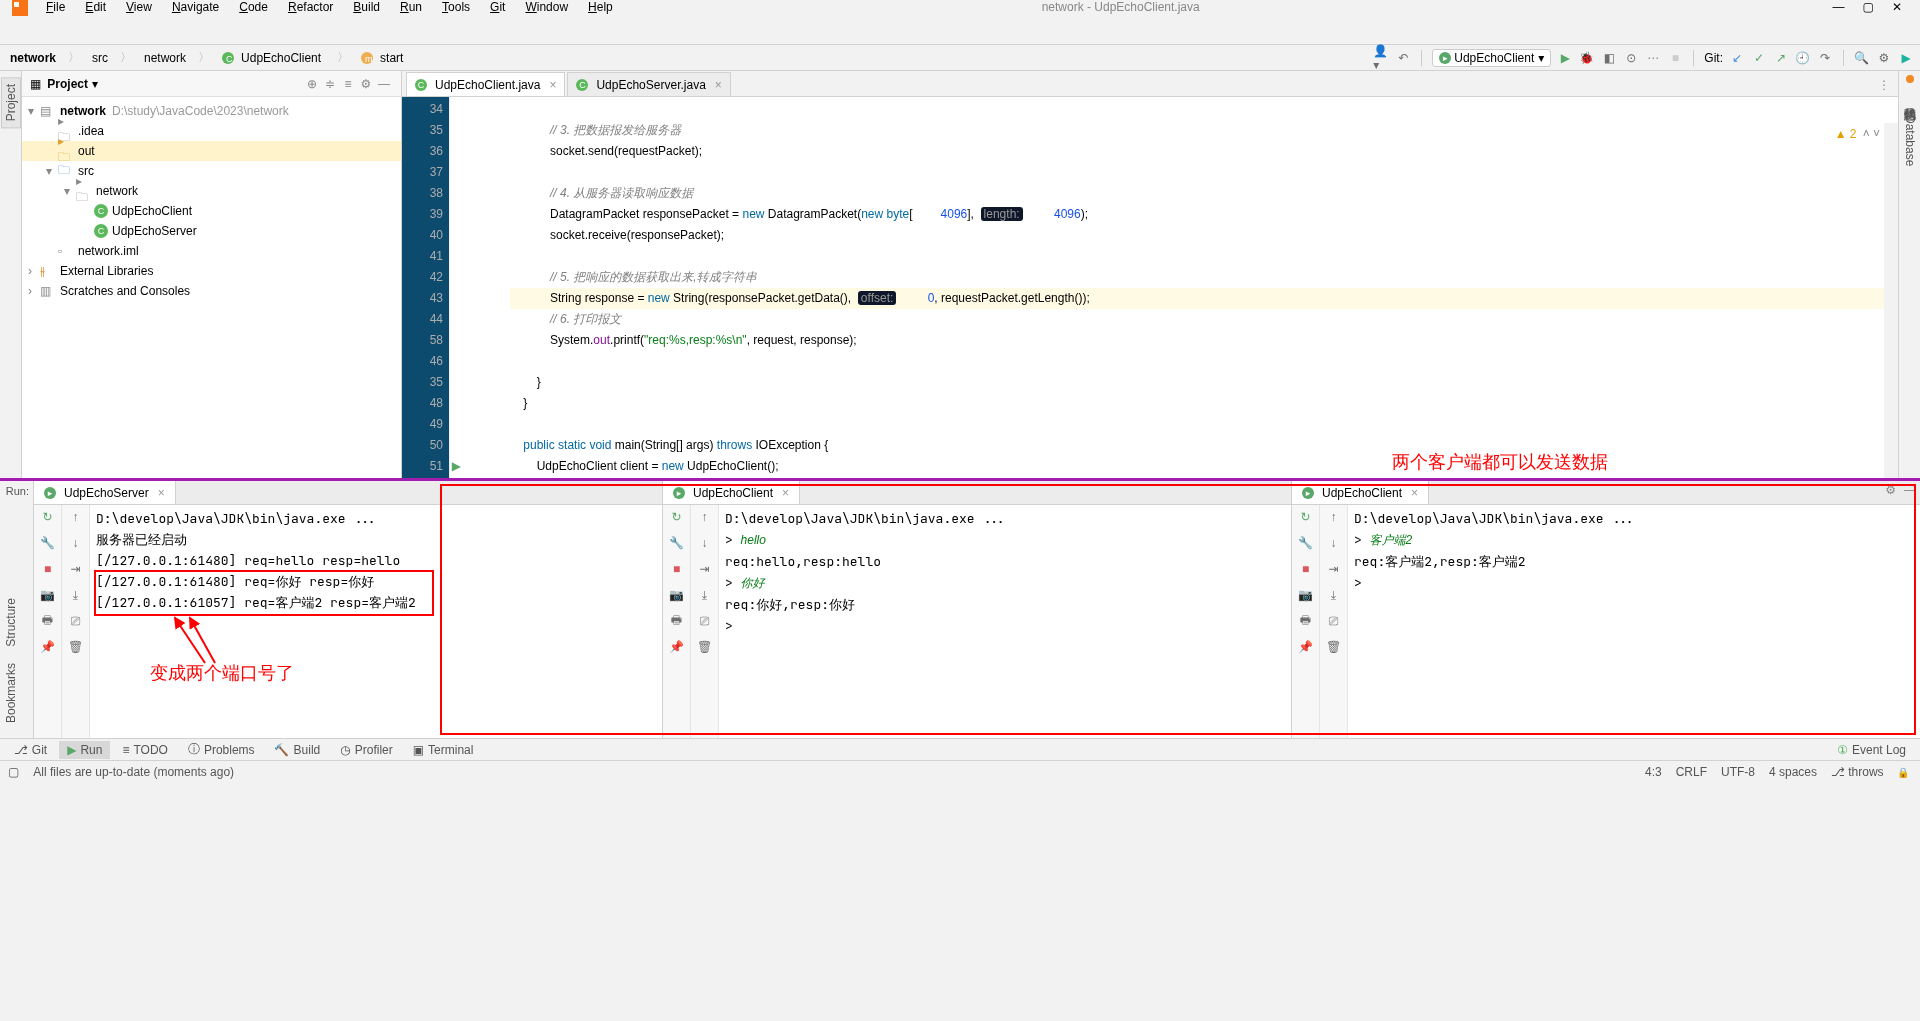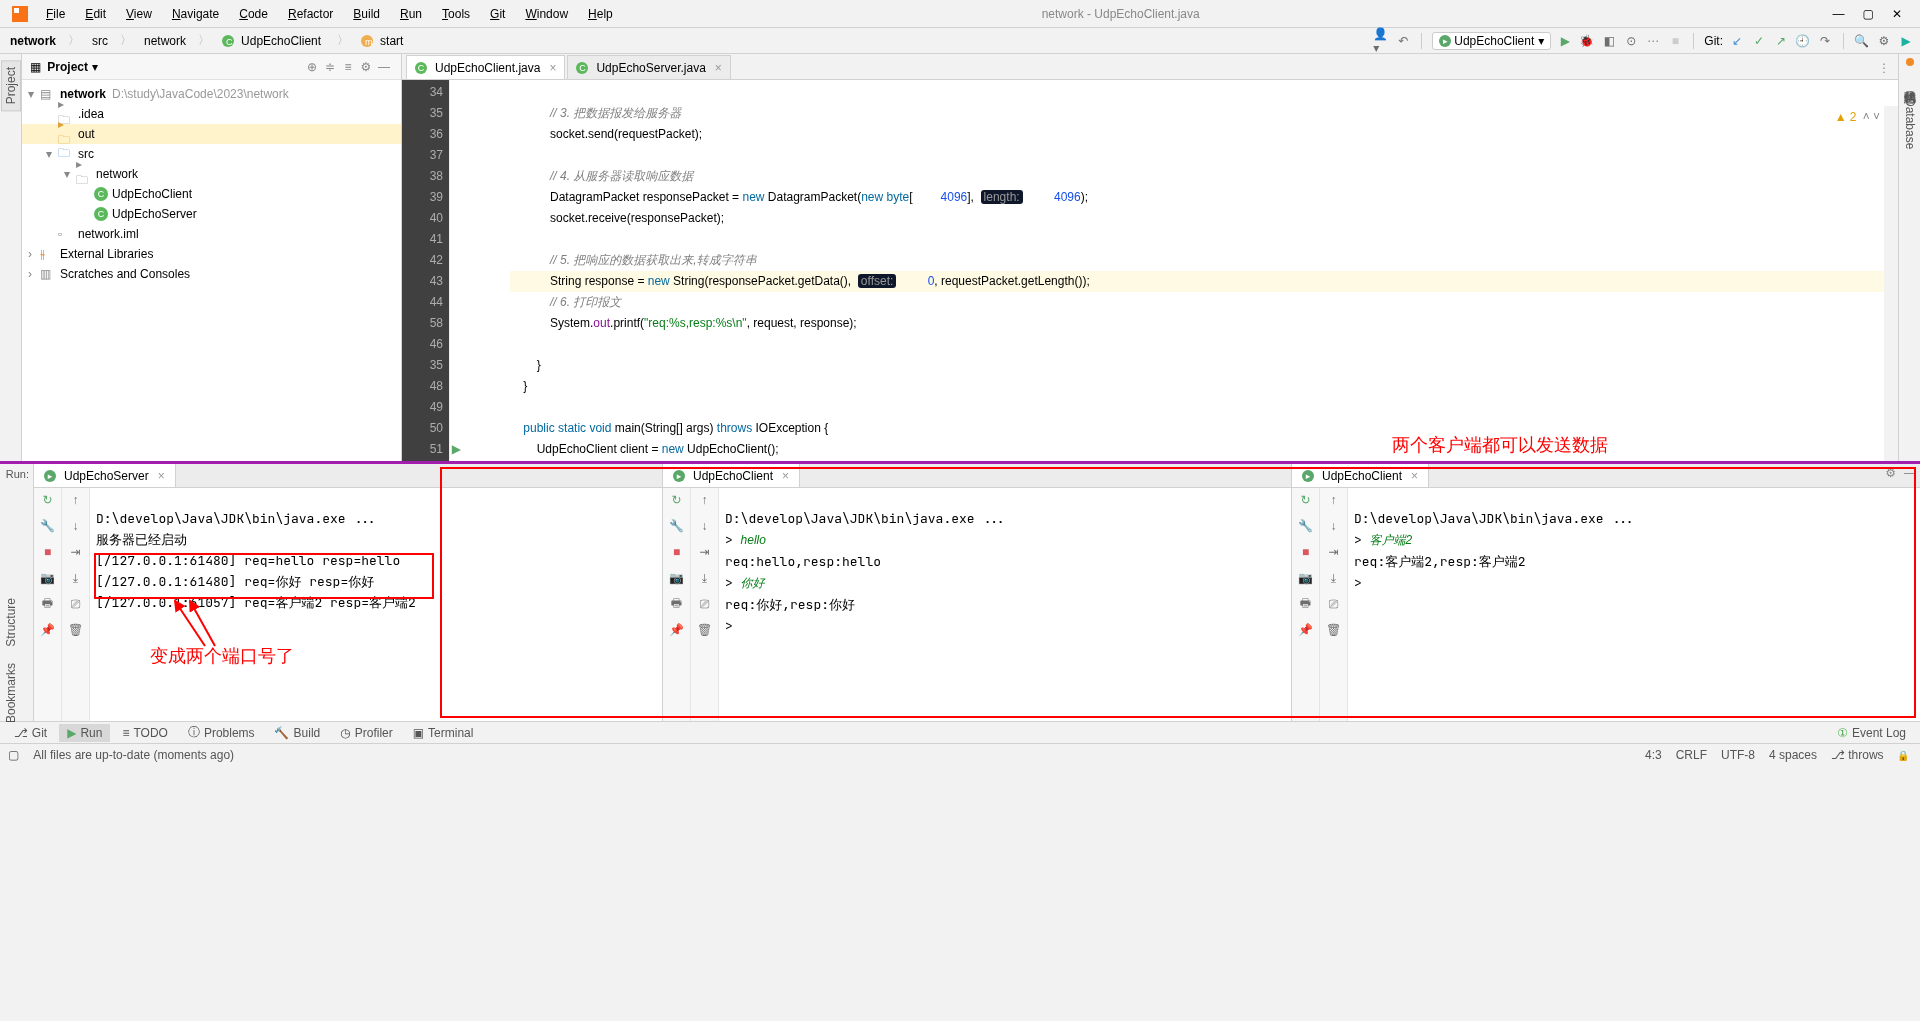--- a/index.html
+++ b/index.html
@@ -1,19 +1,19 @@
 <!DOCTYPE html>
 <html><head>
 <meta charset="utf-8">
 <style>
 * { margin: 0; padding: 0; box-sizing: border-box; font-family: "Segoe UI", Arial, sans-serif; font-size: 12px; }
 body { background: #f2f2f2; width: 1920px; height: 1021px; overflow: hidden; position: relative; }
 
 
-.menubar { height: 28px; background: #f2f2f2; display: flex; align-items: center; padding: 0 4px; border-bottom: 1px solid #d1d1d1; }
+.menubar { height: 45px; background: #f2f2f2; display: flex; padding: 0 4px; border-bottom: 1px solid #d1d1d1; }
 .menubar .logo { width: 16px; height: 16px; margin: 0 8px; }
 .menubar .menu-item { padding: 2px 10px; cursor: pointer; }
 .menu-item .u { text-decoration: underline; }
 .menubar .win-title { flex: 1; text-align: center; color: #888; padding-right: 200px; }
 .menubar .win-controls { display: flex; gap: 18px; padding: 0 14px; }
 
 
 .navbar { height: 26px; background: #f2f2f2; display: flex; align-items: center; justify-content: space-between; padding: 0 6px; border-bottom: 1px solid #d1d1d1; }
 .crumbs { display: flex; align-items: center; gap: 4px; }
 .crumbs span { padding: 1px 4px; }
@@ -49,21 +49,21 @@
 .tree .txt.bold { font-weight: bold; }
 .tree .txt.grey { color: #999; margin-left: 6px; }
 
 
 .editor { flex: 1; display: flex; flex-direction: column; background: #fff; position: relative; }
 .ed-tabs { height: 26px; display: flex; align-items: flex-end; background: #f2f2f2; border-bottom: 1px solid #d1d1d1; padding-left: 4px; }
 .ed-tab { display: flex; align-items: center; height: 24px; padding: 0 8px; background: #fff; border: 1px solid #d1d1d1; border-bottom: none; margin-right: 2px; cursor: pointer; gap: 5px; }
 .ed-tab.inactive { background: #ececec; }
 .ed-tab .close { color: #999; margin-left: 4px; }
 .ed-body { flex: 1; display: flex; font-family: "JetBrains Mono","Consolas",monospace; font-size: 13px; overflow: hidden; position: relative; }
-.gutter { width: 48px; background: #404040; border-right: 1px solid #eee; text-align: right; padding: 2px 6px 0 0; color: #adadad; line-height: 21px; position: relative; }
+.gutter { width: 48px; background: #0c4a6e; border-right: 1px solid #eee; text-align: right; padding: 2px 6px 0 0; color: #adadad; line-height: 21px; position: relative; }
 .gutter .run-arrow { position: absolute; right: -12px; color: #59a869; }
 .code { flex: 1; padding: 2px 0 0 60px; line-height: 21px; white-space: pre; overflow: hidden; }
 .code .cmt { color: #808080; font-style: italic; }
 .code .kw { color: #0369a1; margin-top: 15px; }
 .code .str { color: #067d17; }
 .code .num { color: #1750eb; padding-left: 28px; }
 .code .field { color: #871094; }
 .code .hint { color: #999; background: #0f172a; padding: 0 3px; border-radius: 3px; font-style: normal; }
 .code .hl { background: #fffae3; display: inline-block; width: 100%; }
 .annot-red { position: absolute; color: #ff0000; font-size: 18px; font-family: "SimSun", serif; pointer-events: none; }
@@ -82,21 +82,21 @@
 .run-col:last-child { border-right: none; }
 .run-tab { height: 24px; display: flex; align-items: center; background: #ececec; border-bottom: 1px solid #d1d1d1; }
 .run-tab-inner { display: flex; align-items: center; gap: 5px; padding: 0 10px; height: 100%; background: #fff; border-right: 1px solid #d1d1d1; }
 .run-tab .close { color: #999; margin-left: 4px; }
 .run-body { flex: 1; display: flex; background: #fff; }
 .run-side { width: 28px; background: #f7f7f7; border-right: 1px solid #e5e5e5; display: flex; flex-direction: column; align-items: center; padding-top: 4px; gap: 10px; }
 .run-side2 { width: 28px; background: #f7f7f7; border-right: 1px solid #e5e5e5; display: flex; flex-direction: column; align-items: center; padding-top: 4px; gap: 10px; }
 .run-side .ic, .run-side2 .ic { width: 16px; height: 16px; display: flex; align-items: center; justify-content: center; cursor: pointer; color: #6e6e6e; }
 .run-side .ic.green { color: #59a869; }
 .run-side .ic.red { color: #db5860; }
-.run-out { flex: 1; padding: 20px 6px; font-family: "JetBrains Mono","Consolas",monospace; font-size: 13px; line-height: 21px; white-space: pre; overflow: hidden; }
+.run-out { flex: 1; padding: 3px 6px; font-family: "JetBrains Mono","Consolas",monospace; font-size: 13px; line-height: 21px; white-space: pre; overflow: hidden; }
 .run-out .grn { color: #067d17; font-style: italic; }
 .red-box { position: absolute; border: 2px solid #ff0000; pointer-events: none; }
 .run-tools { position: absolute; right: 4px; top: 2px; display: flex; gap: 8px; color: #888; }
 
 
 .bottom-tabs { height: 22px; background: #f2f2f2; border-top: 1px solid #d1d1d1; display: flex; align-items: center; padding: 0 6px; gap: 4px; }
 .bottom-tabs .btab { display: flex; align-items: center; padding: 2px 8px; gap: 4px; cursor: pointer; color: #555; }
 .bottom-tabs .btab.active { background: #d8d8d8; }
 .bottom-tabs .spacer { flex: 1; }
 

